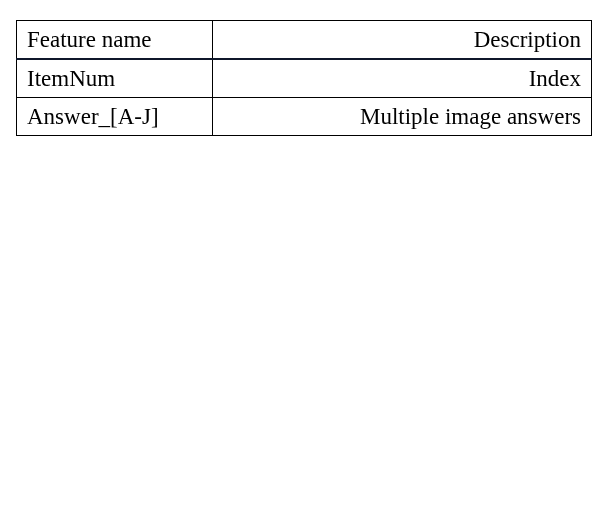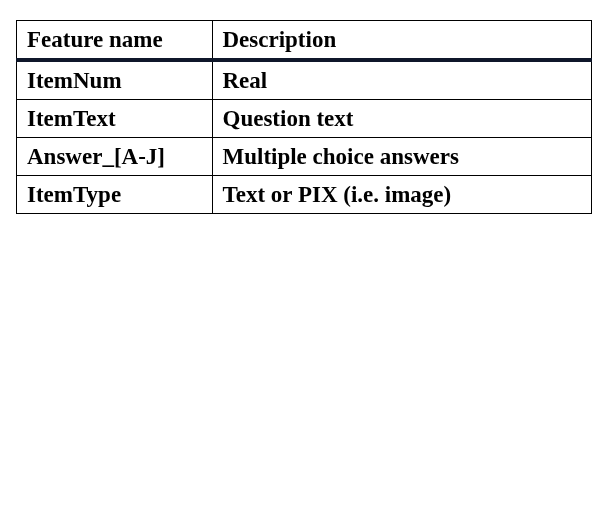--- a/index.html
+++ b/index.html
@@ -17,48 +17,41 @@
       border-collapse: collapse;
       width: 100%;
       font-size: 23px;
       line-height: 1.35;
     }
     td, th {
       border: 1px solid #000;
       padding: 3px 10px;
       text-align: left;
       vertical-align: top;
-      font-weight: bold;
+      font-weight: normal;
     }
     .col-1 {
       width: 34%;
     }
     .col-2 {
       width: 66%;
+      text-align: right;
     }
   </style>
 </head>
 <body>
 
 <table>
   <tbody>
     <tr>
       <td class="col-1">Feature name</td>
       <td class="col-2">Description</td>
     </tr>
-    <tr style="border-top: 4px solid #0f172a;">
+    <tr style="border-top: 2px solid #0f172a;">
       <td class="col-1" style="border-top-width: 1px; border-top-style: solid;">ItemNum</td>
-      <td class="col-2" style="border-top-width: 1px; border-top-style: solid;">Real</td>
-    </tr>
-    <tr>
-      <td class="col-1">ItemText</td>
-      <td class="col-2">Question text</td>
+      <td class="col-2" style="border-top-width: 1px; border-top-style: solid;">Index</td>
     </tr>
     <tr>
       <td class="col-1">Answer_[A-J]</td>
-      <td class="col-2">Multiple choice answers</td>
-    </tr>
-    <tr>
-      <td class="col-1">ItemType</td>
-      <td class="col-2">Text or PIX (i.e. image)</td>
+      <td class="col-2">Multiple image answers</td>
     </tr>
   </tbody>
 </table>
 
 </body></html>

